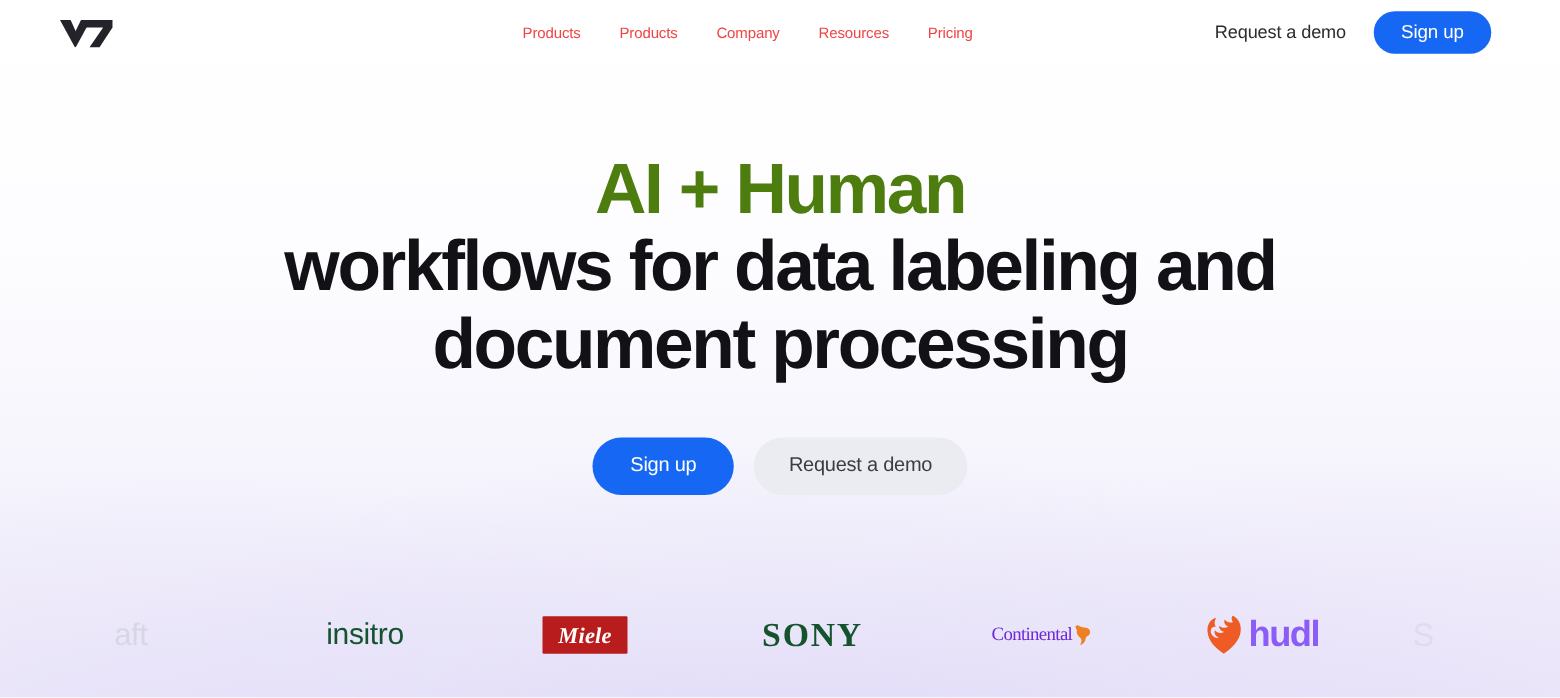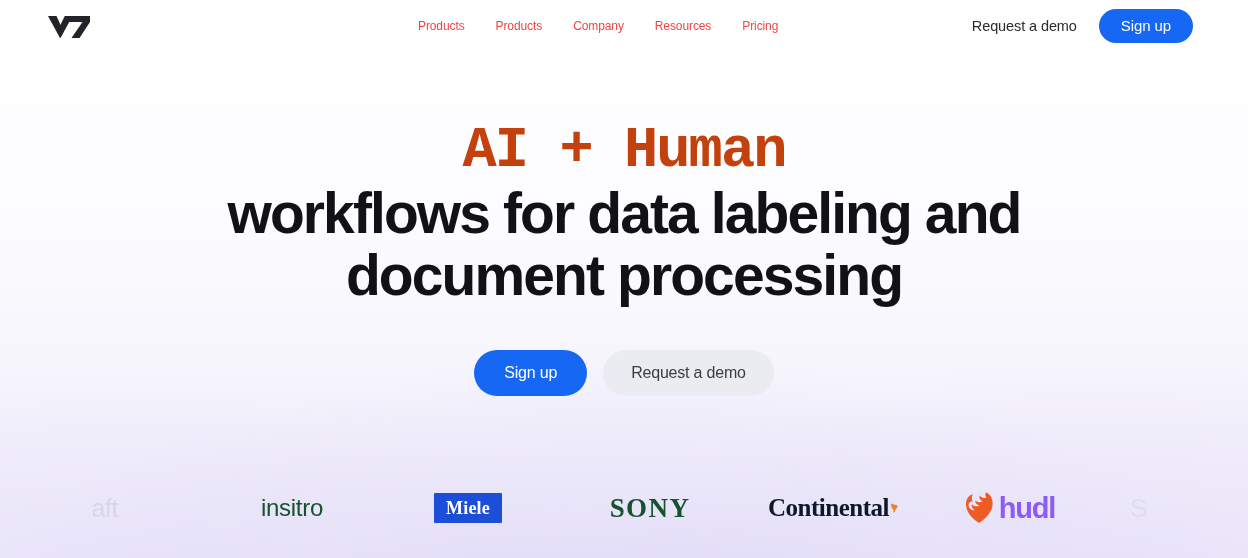--- a/index.html
+++ b/index.html
@@ -108,22 +108,21 @@
   }
 
   .headline {
     font-size: 57px;
     font-weight: 700;
     letter-spacing: -1.9px;
     line-height: 62px;
     color: #111116;
   }
   .headline .muted {
-    color: #c2410c;
-    font-family: Liberation Mono, monospace;
+    color: #4d7c0f;
   }
   .headline .line { display: block; white-space: nowrap; }
 
   .cta-row {
     margin-top: 44px;
     display: flex;
     justify-content: center;
     align-items: center;
     gap: 16px;
   }
@@ -188,27 +187,28 @@
     letter-spacing: -0.3px;
     color: #14532d;
     font-weight: 400;
   }
 
   .lg-miele {
     left: 424px;
     width: 88px;
   }
   .miele-box {
-    background: #1d4ed8;
+    background: #b91c1c;
     width: 68px;
     height: 30px;
     border-radius: 1px;
     display: flex;
     align-items: center;
     justify-content: center;
+    font-style: italic;
   }
   .miele-text {
     font-family: "Liberation Serif", serif;
     color: #ffffff;
     font-weight: 700;
     font-size: 18px;
     letter-spacing: 0.2px;
   }
 
   .lg-sony {
@@ -223,24 +223,24 @@
 
   .lg-continental {
     left: 768px;
     width: 130px;
     display: flex;
     align-items: center;
     gap: 1px;
   }
   .cont-text {
     font-family: "Liberation Serif", serif;
-    font-weight: 700;
-    font-size: 25px;
+    font-weight: 400;
+    font-size: 15px;
     letter-spacing: -0.5px;
-    color: #0f172a;
+    color: #6d28d9;
   }
 
   .lg-hudl {
     left: 952px;
     width: 115px;
     display: flex;
     align-items: center;
     gap: 5px;
   }
   .hudl-text {

